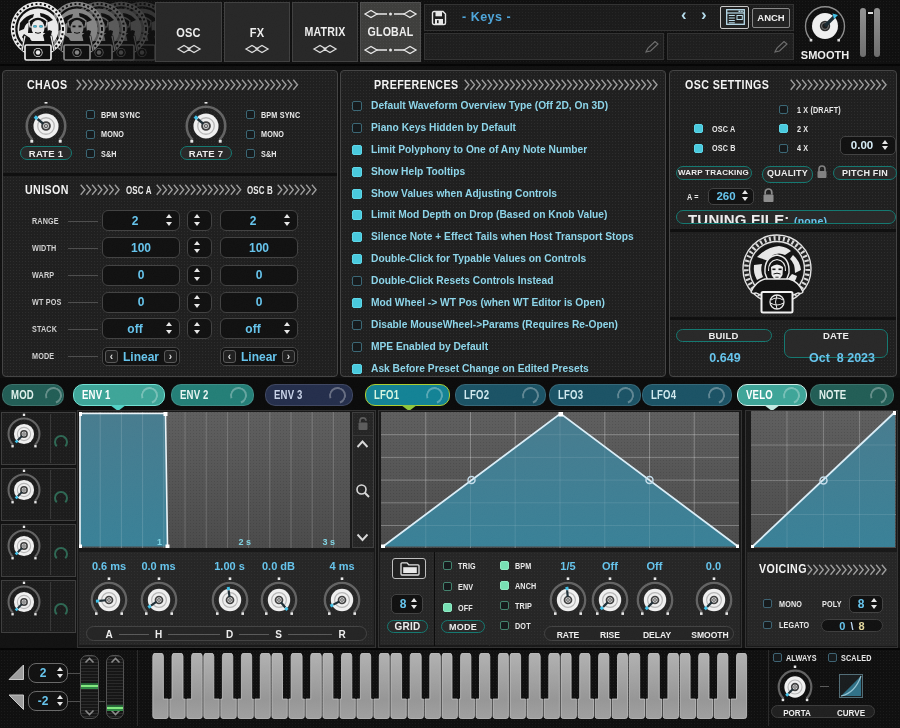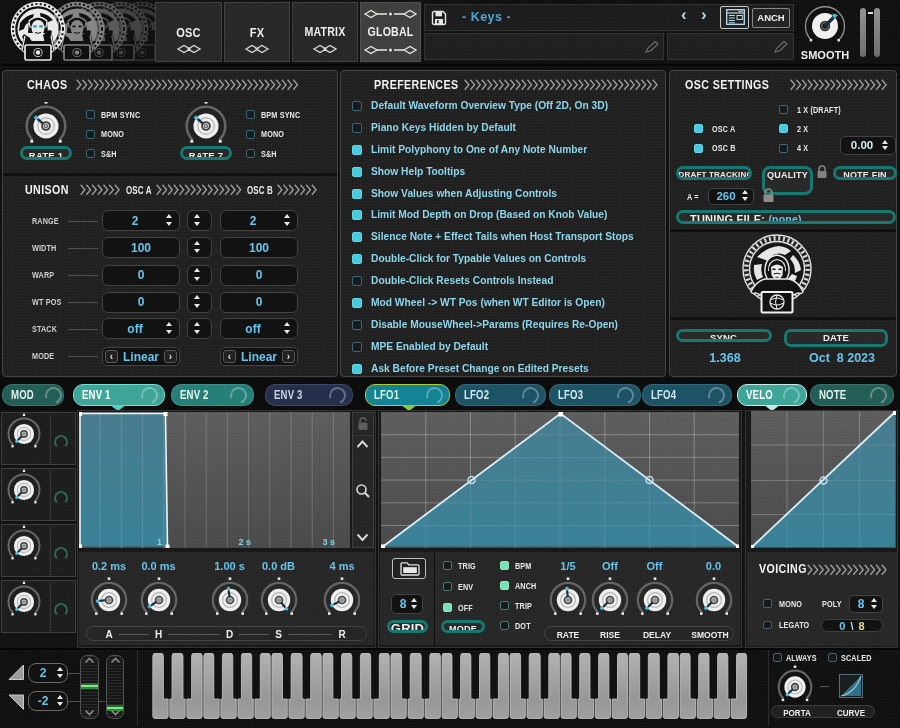--- a/index.html
+++ b/index.html
@@ -11,21 +11,21 @@
         background-size:3px 3px;}
   .panel{position:absolute;background:#1c1c1c;border:1px solid #404040;border-radius:4px;
          background-image:radial-gradient(rgba(255,255,255,0.05) 0.6px, rgba(0,0,0,0.06) 0.9px);
          background-size:3px 3px;}
   .title{color:#f2f2f2;font-weight:bold;font-size:13px;letter-spacing:0.5px;white-space:nowrap;}
   .cb{position:absolute;width:9px;height:9px;border:1px solid #376472;border-radius:2px;background:#101416;}
   .cb.on{background:#45c8dc;border-color:#59d6e8;}
   .cb.mint{border-color:#3f7f6a;}
   .cb.mint.on{background:#74dfb2;border-color:#8ceac2;}
   .cblab{position:absolute;color:#e8e8e8;font-weight:bold;font-size:9.5px;letter-spacing:0.2px;white-space:nowrap;transform:scaleX(0.76);transform-origin:left center;}
-  .pill{position:absolute;background:#242424;border:3px solid #0f766e;border-radius:8px;
+  .pill{position:absolute;background:#242424;border:1px solid #0f766e;border-radius:8px;
         color:#ececec;font-weight:bold;font-size:9.5px;text-align:center;letter-spacing:0.2px;white-space:nowrap;overflow:hidden;}
   .spin{position:absolute;background:#0c0c0c;border:1px solid #3e3e3e;border-radius:5px;}
   .val{color:#63c3ec;font-weight:bold;}
   .arr{position:absolute;width:0;height:0;border-left:3.5px solid transparent;border-right:3.5px solid transparent;}
   .arr.up{border-bottom:4px solid #e8e8e8;}
   .arr.dn{border-top:4px solid #e8e8e8;}
   .plab{position:absolute;color:#8ad4e9;font-weight:bold;font-size:11px;white-space:nowrap;}
   .wlab{color:#ededed;font-weight:bold;white-space:nowrap;}
   .sep{position:absolute;background:#0a0a0a;}
 </style></head>
@@ -335,45 +335,45 @@
 <span class="cb on" style="left:779px;top:124px;"></span>
     <span class="cblab" style="left:797px;top:122.5px;">2 X</span>
 <span class="cb on" style="left:694px;top:143.5px;"></span>
     <span class="cblab" style="left:712px;top:142px;">OSC B</span>
 <span class="cb" style="left:779px;top:143.5px;"></span>
     <span class="cblab" style="left:797px;top:142px;">4 X</span>
 <div class="spin" style="left:840px;top:136px;width:56px;height:19px;"></div>
 <div class="abs" style="left:845px;top:139px;width:34px;text-align:center;font-size:11.5px;font-weight:bold;color:#d6ecf6;">0.00</div>
 <span class="arr up" style="left:882px;top:139.5px;"></span>
     <span class="arr dn" style="left:882px;top:146px;"></span>
-<div class="pill" style="left:675.5px;top:166px;width:76px;height:13.5px;line-height:12.5px;font-size:8px;">DRAFT TRACKING</div>
-<div class="pill" style="left:762px;top:166px;width:51px;height:29px;line-height:12.5px;font-size:9px;">QUALITY</div>
+<div class="pill" style="left:675.5px;top:166px;width:76px;height:13.5px;line-height:12.5px;font-size:8px;">WARP TRACKING</div>
+<div class="pill" style="left:762px;top:166px;width:51px;height:17px;line-height:12.5px;font-size:9px;">QUALITY</div>
 <svg class="abs" style="left:816px;top:165px;" width="12" height="14">
       <path d="M3 6 V4 a3 3 0 0 1 6 0 V6" fill="none" stroke="#7e7e7e" stroke-width="1.6"></path>
       <rect x="1.5" y="6" width="9" height="7" rx="1" fill="#7e7e7e"></rect>
     </svg>
-<div class="pill" style="left:833px;top:166px;width:64px;height:13.5px;line-height:12.5px;font-size:9px;">NOTE FIN</div>
+<div class="pill" style="left:833px;top:166px;width:64px;height:13.5px;line-height:12.5px;font-size:9px;">PITCH FIN</div>
 <div class="abs cblab" style="left:687px;top:190.5px;">A  =</div>
 <div class="spin" style="left:708px;top:187.5px;width:46px;height:17px;"></div>
 <div class="abs val" style="left:711px;top:190px;width:30px;text-align:center;font-size:11.5px;">260</div>
 <span class="arr up" style="left:742px;top:190px;"></span>
     <span class="arr dn" style="left:742px;top:196.5px;"></span>
 <svg class="abs" style="left:762px;top:188px;" width="13" height="15">
       <path d="M3.2 6.5 V4.3 a3.3 3.3 0 0 1 6.6 0 V6.5" fill="none" stroke="#8a8a8a" stroke-width="1.7"></path>
       <rect x="1.5" y="6.5" width="10" height="7.5" rx="1" fill="#8a8a8a"></rect>
     </svg>
-<div class="pill" style="left:676px;top:209.5px;width:220px;height:14.5px;border-radius:7px;text-align:left;"><span style="font-size:11px;letter-spacing:0.2px;padding-left:11px;">TUNING FILE: </span><span class="val" style="font-size:10.5px;">(none)</span></div>
+<div class="pill" style="left:676px;top:209.5px;width:220px;height:14.5px;border-radius:7px;text-align:left;"><span style="font-size:15px;letter-spacing:0.2px;padding-left:11px;">TUNING FILE: </span><span class="val" style="font-size:10.5px;">(none)</span></div>
 <div class="sep" style="left:670px;top:229px;width:226px;height:2.5px;"></div>
 <svg class="abs" style="left:719px;top:231px;" width="116" height="86" viewBox="-58 -38 116 86">
       <use href="#emb2"></use>
     </svg>
 <div class="sep" style="left:670px;top:317px;width:226px;height:2.5px;"></div>
-<div class="pill" style="left:675.5px;top:329px;width:96px;height:13px;line-height:12px;border-radius:7px;">SYNC</div>
-<div class="pill" style="left:784px;top:329px;width:104px;height:18px;line-height:12px;border-radius:7px;">DATE</div>
-<div class="abs val" style="left:677px;top:351px;width:96px;text-align:center;font-size:12.5px;">1.368</div>
+<div class="pill" style="left:675.5px;top:329px;width:96px;height:13px;line-height:12px;border-radius:7px;">BUILD</div>
+<div class="pill" style="left:784px;top:329px;width:104px;height:29px;line-height:12px;border-radius:7px;">DATE</div>
+<div class="abs val" style="left:677px;top:351px;width:96px;text-align:center;font-size:12.5px;">0.649</div>
 <div class="abs val" style="left:790px;top:351px;width:104px;text-align:center;font-size:12.5px;">Oct&nbsp;&nbsp;8 2023</div>
 
 <div class="abs" style="left:0;top:378px;width:900px;height:32px;background:#060606;"></div>
 <div class="abs" style="left:2px;top:383.5px;width:62px;height:22px;background:#1d5a52;border:1px solid rgba(255,255,255,0.12);border-radius:10px;"></div>
 <div class="abs" style="left:11px;top:388px;color:#dff0ec;font-weight:bold;font-size:12px;letter-spacing:0.2px;transform:scaleX(0.8);transform-origin:left center;white-space:nowrap;">MOD</div>
 <span class="abs" style="left:45px;top:386.5px;width:17px;height:17px;border-radius:50%;border:2.2px solid rgba(255,255,255,0.3);border-bottom-color:transparent;transform:rotate(25deg);"></span>
 <div class="abs" style="left:73px;top:383.5px;width:92px;height:22px;background:#3aa396;border:1.5px solid #6fdfd2;border-radius:10px;"></div>
 <div class="abs" style="left:82px;top:388px;color:#ffffff;font-weight:bold;font-size:12px;letter-spacing:0.2px;transform:scaleX(0.8);transform-origin:left center;white-space:nowrap;">ENV 1</div>
 <span class="abs" style="left:141px;top:386.5px;width:17px;height:17px;border-radius:50%;border:2.2px solid rgba(255,255,255,0.3);border-bottom-color:transparent;transform:rotate(25deg);"></span>
 <div class="abs" style="left:171px;top:383.5px;width:83px;height:22px;background:#1f7c74;border:1px solid rgba(255,255,255,0.12);border-radius:10px;"></div>
@@ -498,21 +498,21 @@
 <svg class="abs" style="left:356px;top:440px;" width="13" height="9">
       <path d="M1.5 7 L6.5 1.5 L11.5 7" fill="none" stroke="#d8d8d8" stroke-width="1.9"></path>
     </svg>
 <svg class="abs" style="left:355px;top:483px;" width="16" height="16">
       <circle cx="6.5" cy="6.5" r="4.5" fill="none" stroke="#d8d8d8" stroke-width="1.6"></circle>
       <line x1="9.8" y1="9.8" x2="14" y2="14" stroke="#d8d8d8" stroke-width="2"></line>
     </svg>
 <svg class="abs" style="left:356px;top:533px;" width="13" height="9">
       <path d="M1.5 1.5 L6.5 7 L11.5 1.5" fill="none" stroke="#d8d8d8" stroke-width="1.9"></path>
     </svg>
-<div class="abs val" style="left:79px;top:560px;width:60px;text-align:center;font-size:11px;">0.2 ms</div>
+<div class="abs val" style="left:79px;top:560px;width:60px;text-align:center;font-size:11px;">0.6 ms</div>
 <svg class="abs" style="left:85px;top:576px;" width="48" height="48" viewBox="-24 -24 48 48">
       <use href="#kb"></use>
       <g transform="rotate(-95)">
         <use href="#ptr"></use>
       </g>
     </svg>
 <div class="abs val" style="left:128.5px;top:560px;width:60px;text-align:center;font-size:11px;">0.0 ms</div>
 <svg class="abs" style="left:134.5px;top:576px;" width="48" height="48" viewBox="-24 -24 48 48">
       <use href="#kb"></use>
       <g transform="rotate(-125)">
@@ -593,21 +593,21 @@
 </svg>
 <div class="abs" style="left:392px;top:557.5px;width:34px;height:21px;background:#1b1b1b;border:1.5px solid #bdbdbd;border-radius:3px;"></div>
 <svg class="abs" style="left:400px;top:560.5px;" width="20" height="15">
       <path d="M1 13 V2.8 a1 1 0 0 1 1 -1 h5 l1.8 2 h9.2 a1 1 0 0 1 1 1 V13 a1 1 0 0 1 -1 1 H2 a1 1 0 0 1 -1 -1 Z" fill="none" stroke="#e0e0e0" stroke-width="1.3"></path>
       <rect x="3.2" y="6.2" width="13.6" height="5.8" fill="#e8e8e8"></rect>
     </svg>
 <div class="spin" style="left:391px;top:594px;width:32px;height:20px;"></div>
 <div class="abs val" style="left:393px;top:597px;width:20px;text-align:center;font-size:12px;">8</div>
 <span class="arr up" style="left:411px;top:598px;"></span>
     <span class="arr dn" style="left:411px;top:604.5px;"></span>
-<div class="pill" style="left:387px;top:619.5px;width:41px;height:13.5px;line-height:12.5px;font-size:13px;">GRID</div>
+<div class="pill" style="left:387px;top:619.5px;width:41px;height:13.5px;line-height:12.5px;font-size:10px;">GRID</div>
 <div class="abs" style="left:433.5px;top:552px;width:1.5px;height:94px;background:#060606;"></div>
 <div class="abs" style="left:489px;top:552px;width:1px;height:94px;background:#222;"></div>
 <span class="cb mint" style="left:443px;top:560.5px;"></span>
 <span class="cblab" style="left:457.5px;top:559.5px;font-size:9.5px;">TRIG</span>
 <span class="cb mint" style="left:443px;top:582px;"></span>
 <span class="cblab" style="left:457.5px;top:581px;font-size:9.5px;">ENV</span>
 <span class="cb mint on" style="left:443px;top:602.5px;"></span>
 <span class="cblab" style="left:457.5px;top:601.5px;font-size:9.5px;">OFF</span>
 <div class="pill" style="left:441px;top:619.5px;width:44px;height:13.5px;line-height:12.5px;font-size:9px;">MODE</div>
 <span class="cb mint on" style="left:500px;top:560.5px;"></span>

